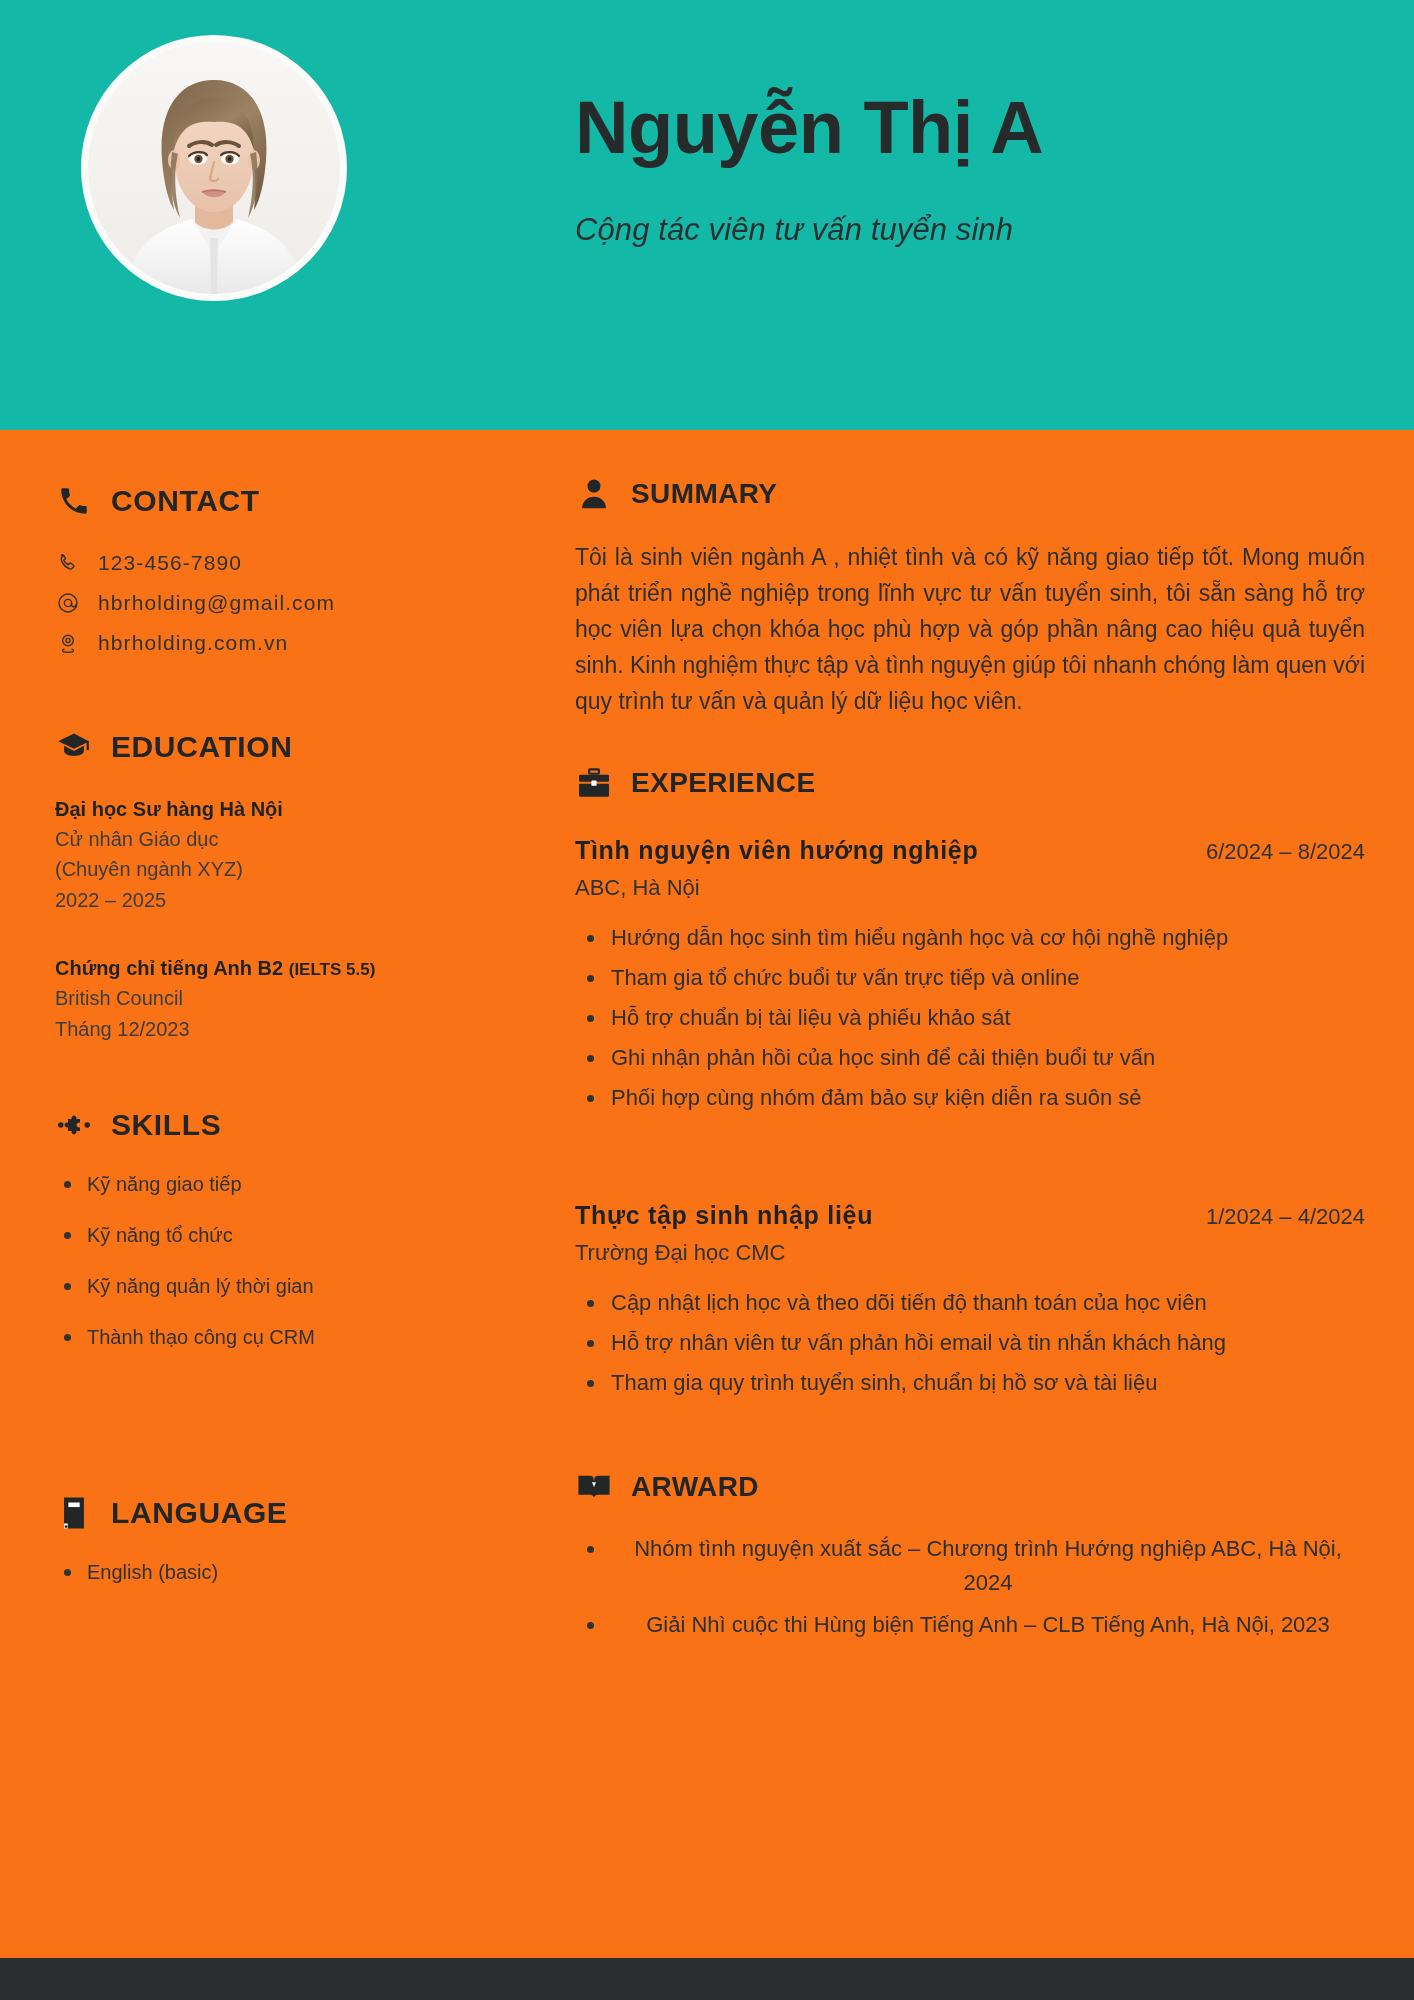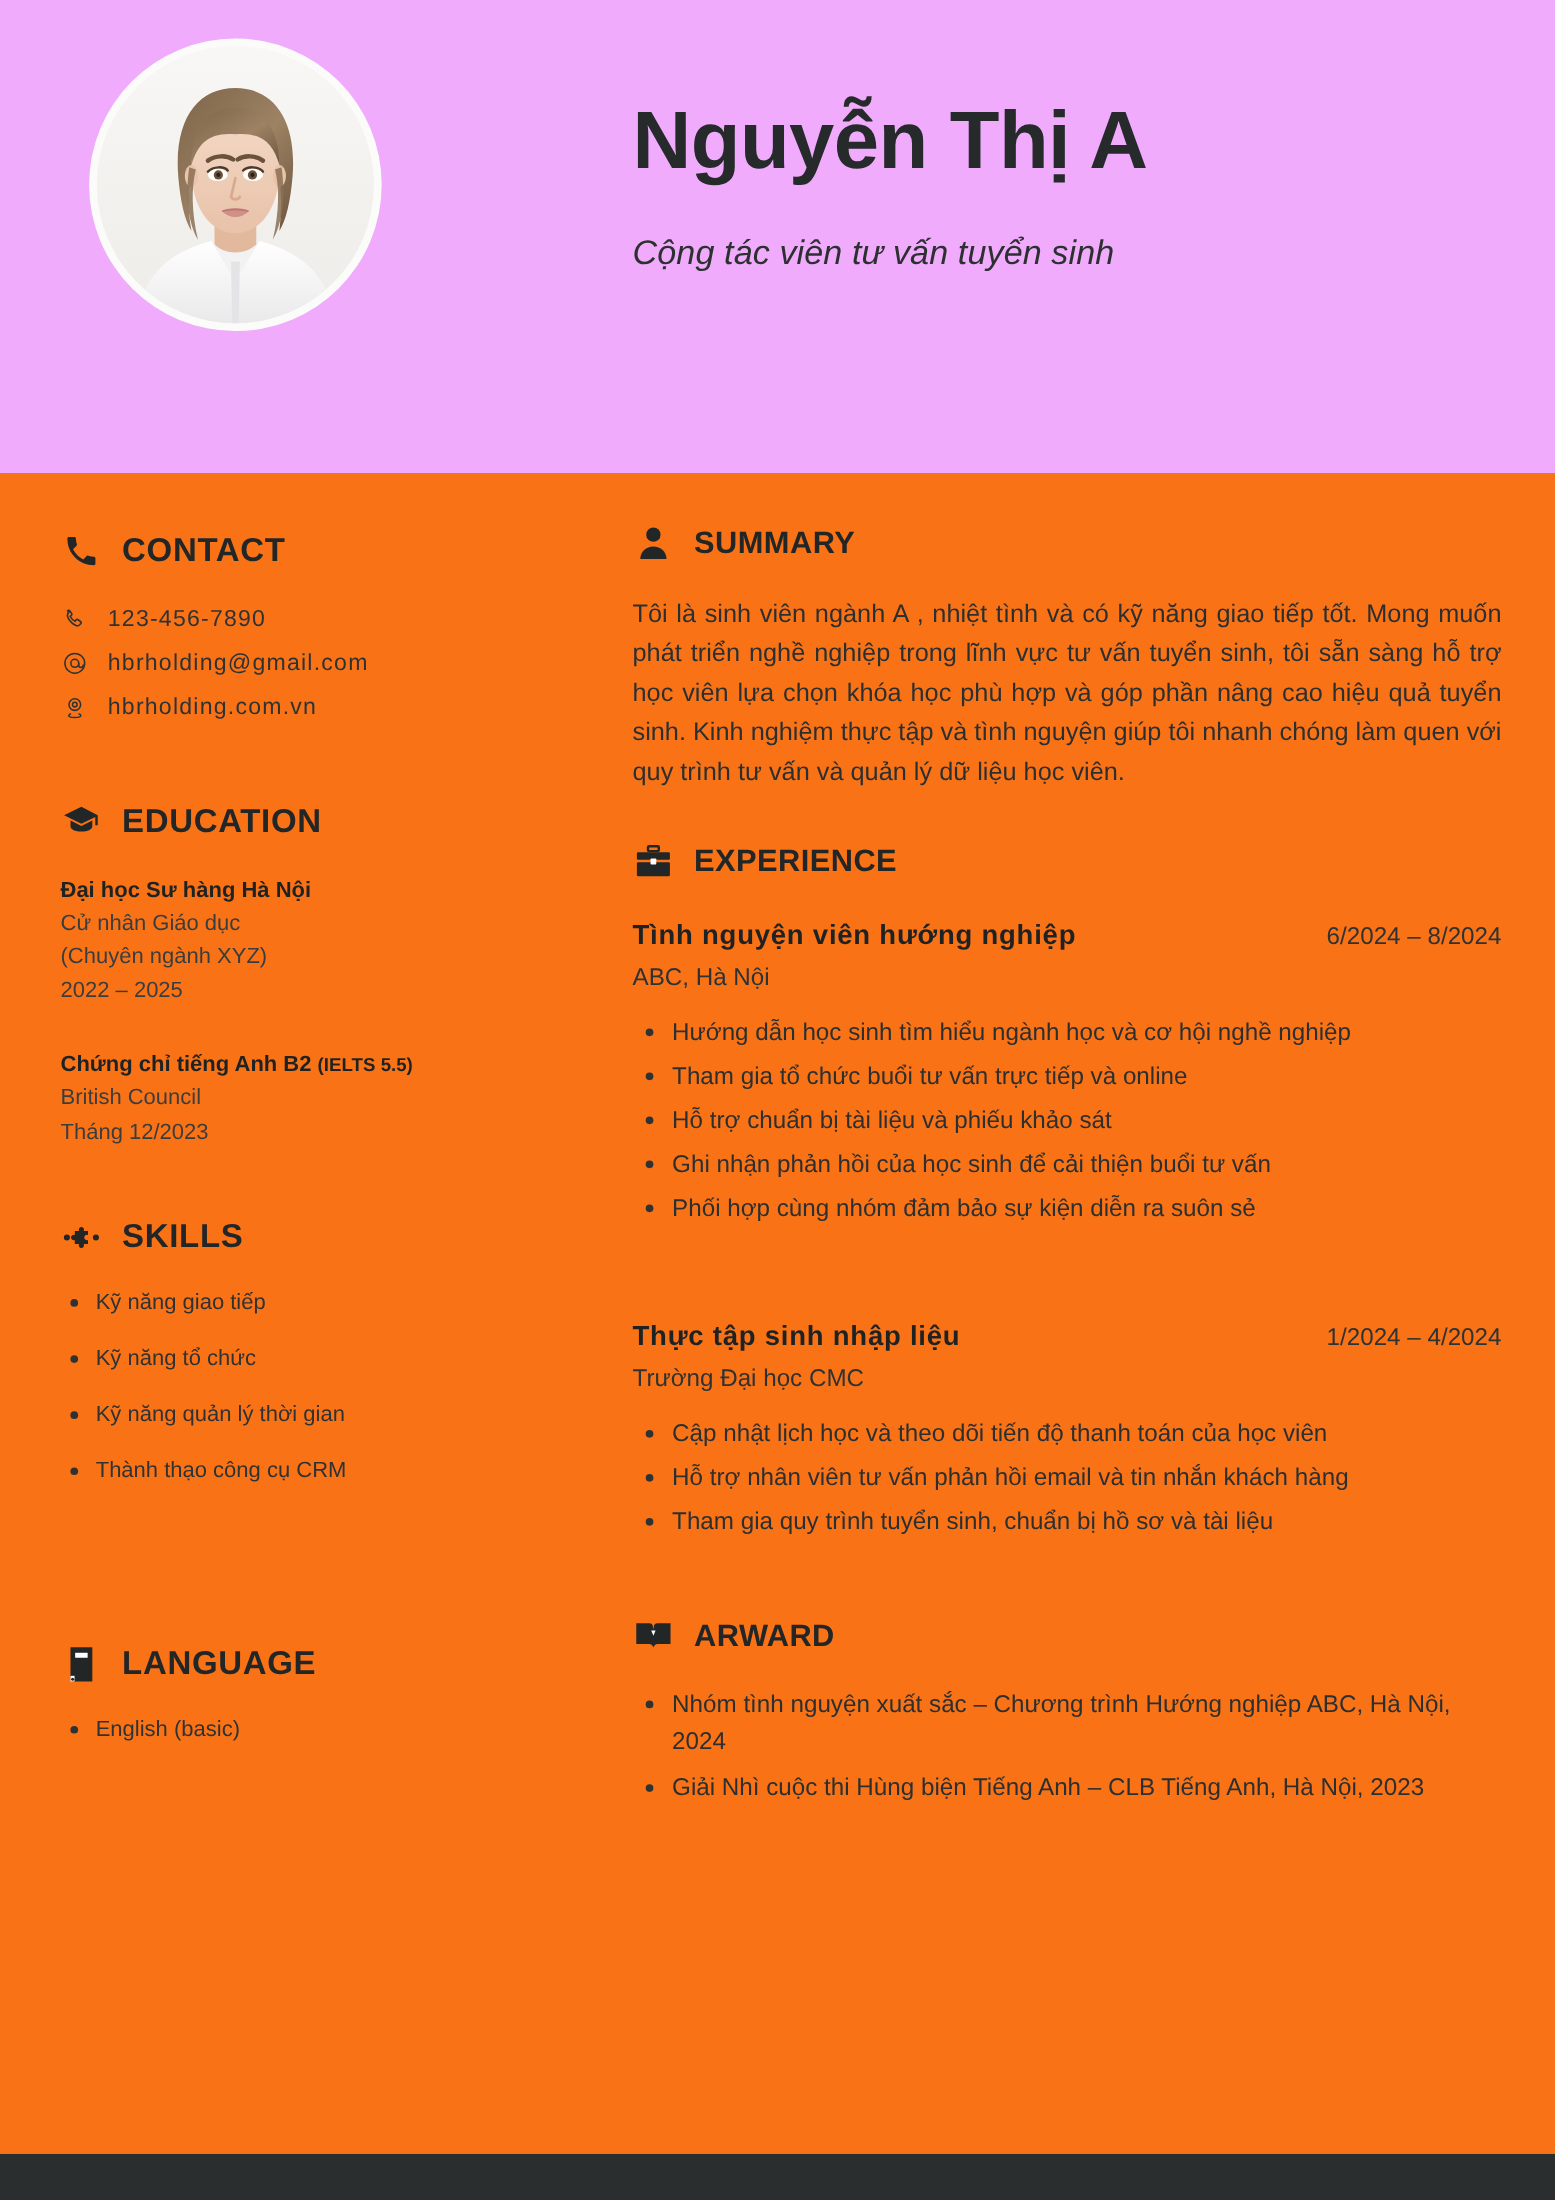--- a/index.html
+++ b/index.html
@@ -18,21 +18,21 @@
     overflow: hidden;
     background: #ffffff;
   }
 
   
   .header {
     position: absolute;
     top: 0; left: 0;
     width: 1414px;
     height: 430px;
-    background: #f0abfc;
+    background: #14b8a6;
     display: flex;
     align-items: center;
   }
   .avatar-wrap {
     position: absolute;
     left: 88px;
     top: 42px;
     width: 252px;
     height: 252px;
     border-radius: 50%;
@@ -218,20 +218,21 @@
     border-radius: 50%;
   }
   ul.abul { list-style: none; margin-top: 26px; }
   ul.abul li {
     position: relative;
     padding-left: 36px;
     font-size: 22px;
     color: #2c2f30;
     line-height: 1.55;
     margin-bottom: 8px;
+    text-align: center;
   }
   ul.abul li::before {
     content: "";
     position: absolute;
     left: 12px;
     top: 14px;
     width: 7px; height: 7px;
     background: #2f3233;
     border-radius: 50%;
   }

